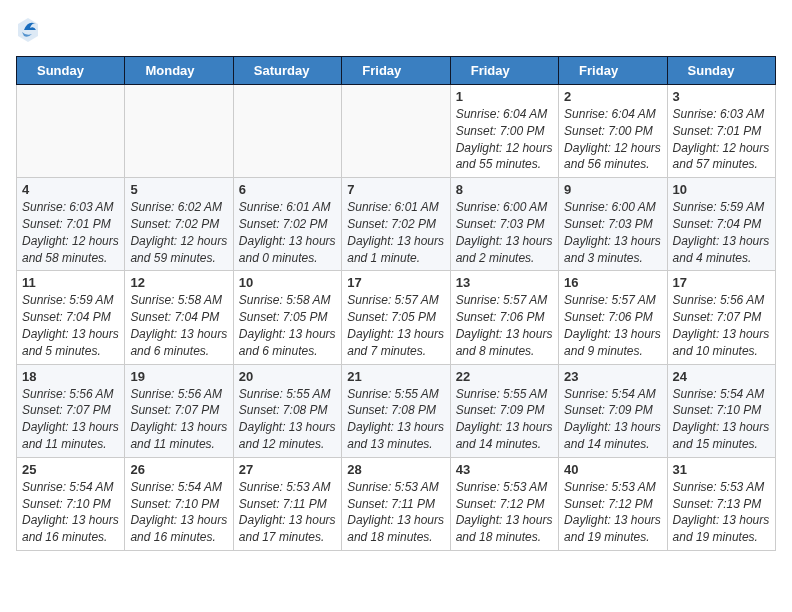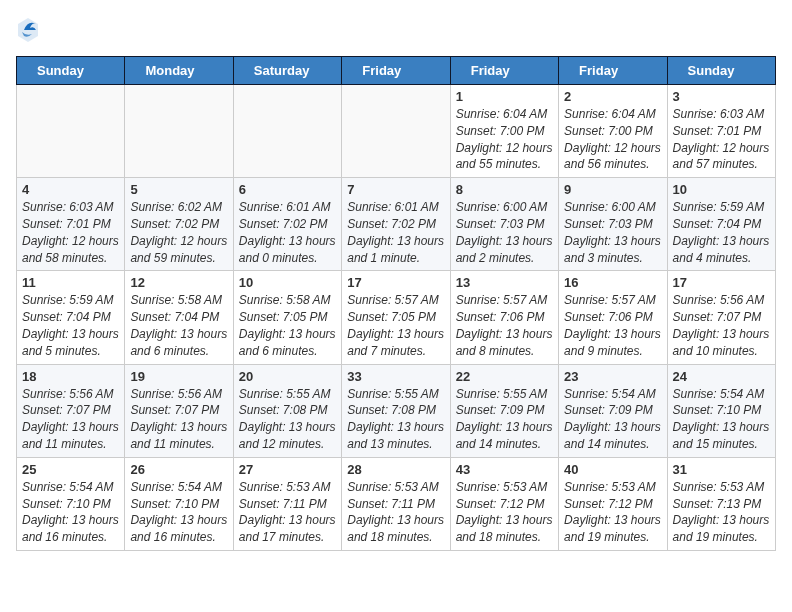--- a/index.html
+++ b/index.html
@@ -268,21 +268,21 @@
 and 11 minutes.</div>
         </td>
         <td>
           <span class="day-number">20</span>
           <div class="day-info" style="white-space: pre-line;">Sunrise: 5:55 AM
 Sunset: 7:08 PM
 Daylight: 13 hours
 and 12 minutes.</div>
         </td>
         <td>
-          <span class="day-number">33</span>
+          <span class="day-number">21</span>
           <div class="day-info" style="white-space: pre-line;">Sunrise: 5:55 AM
 Sunset: 7:08 PM
 Daylight: 13 hours
 and 13 minutes.</div>
         </td>
         <td>
           <span class="day-number">22</span>
           <div class="day-info" style="white-space: pre-line;">Sunrise: 5:55 AM
 Sunset: 7:09 PM
 Daylight: 13 hours

